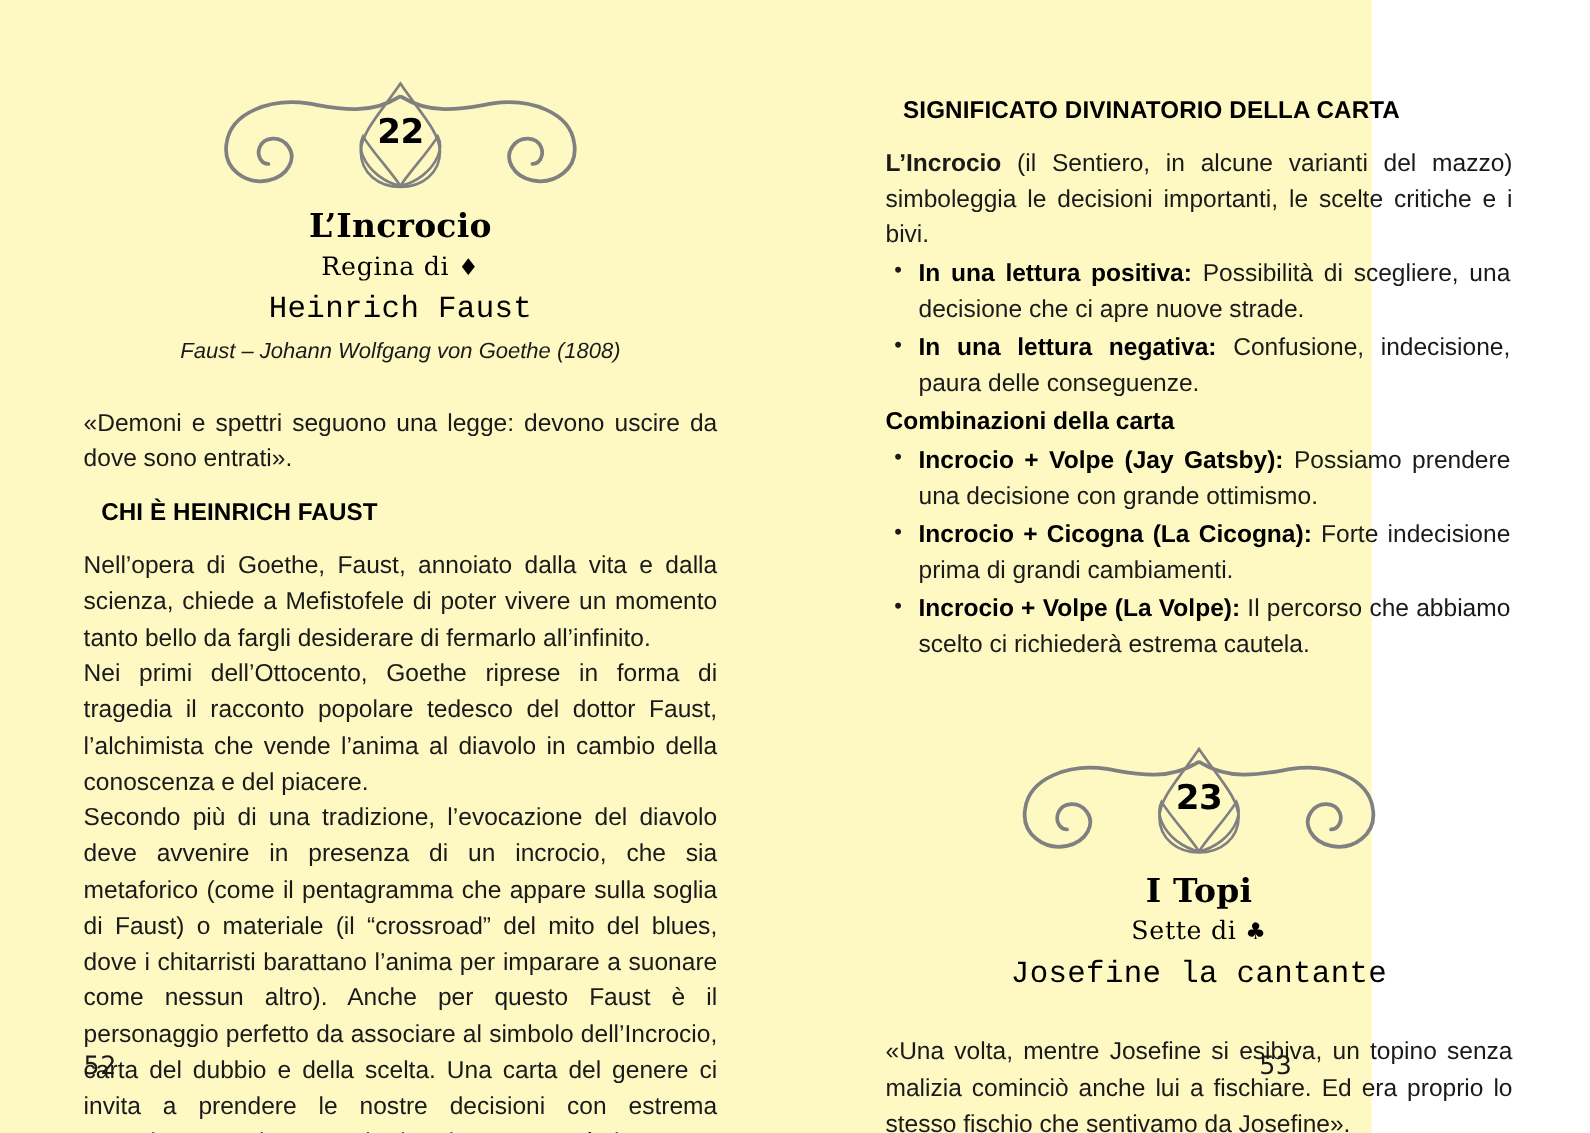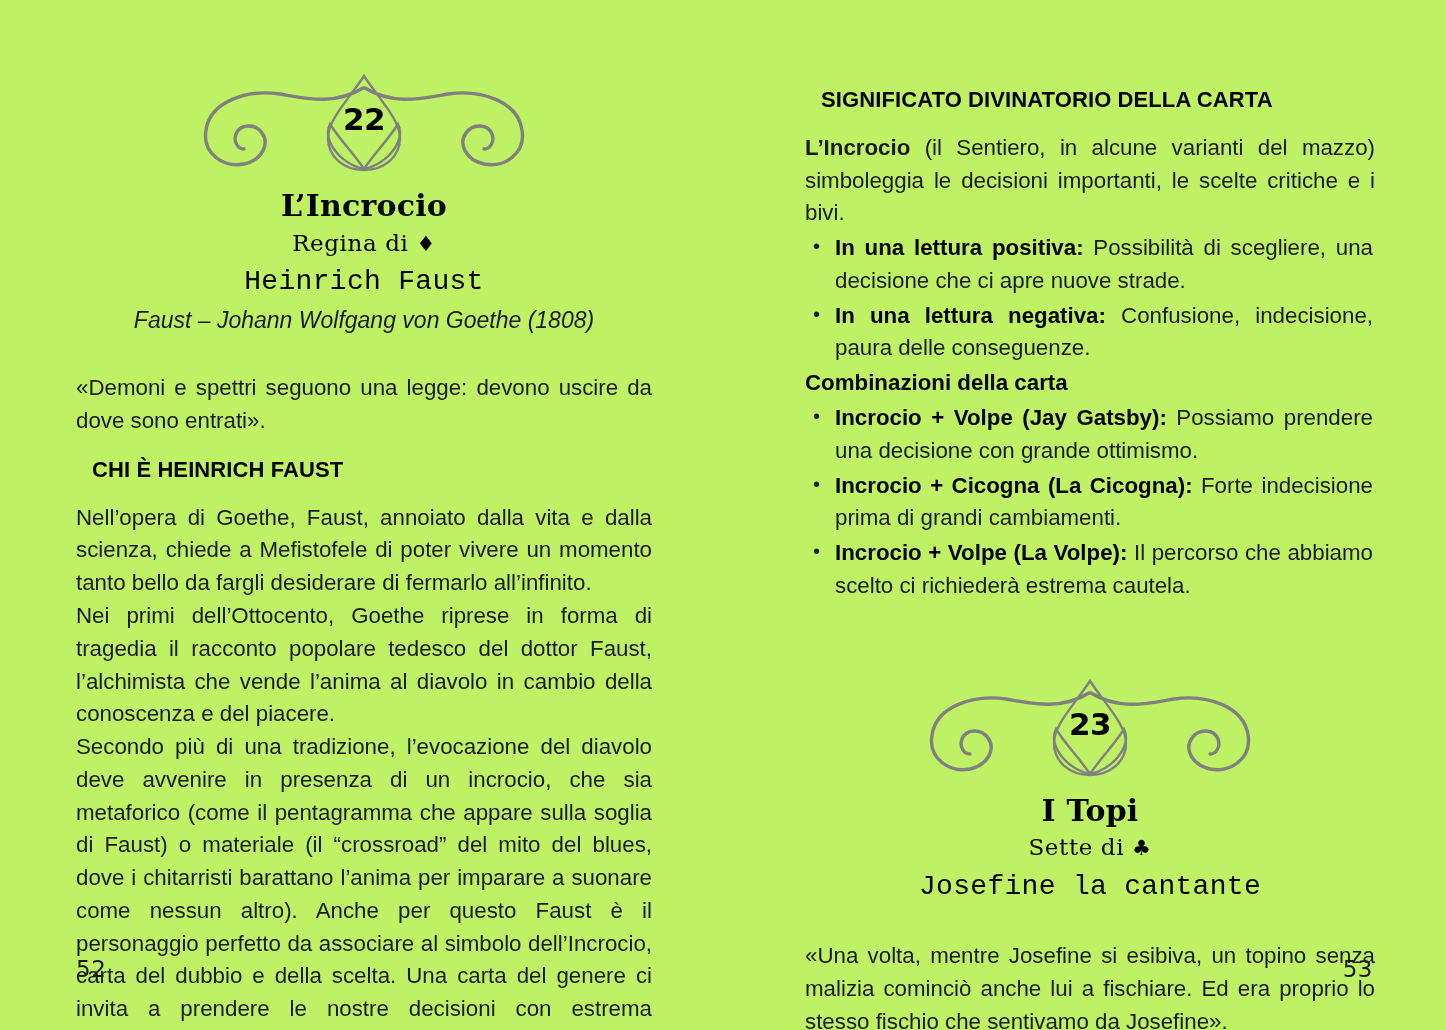--- a/index.html
+++ b/index.html
@@ -10,23 +10,23 @@
   body {
     width: 1445px;
     height: 1030px;
     font-family: "Liberation Sans", sans-serif;
     color: #1a1a1a;
     overflow: hidden;
   }
 
   .spread {
     position: relative;
-    width: 1445px;
+    width: 1247px;
     height: 1030px;
-    background: #bef264;
+    background: #fef9c3;
   }
 
   
   .page {
     position: absolute;
     top: 0;
     height: 1030px;
   }
   .page-left  { left: 76px;  width: 576px; }
   .page-right { left: 805px; width: 570px; }
@@ -75,21 +75,21 @@
     font-size: 28px;
     text-align: center;
     color: #000;
     margin: 11px 0 0 0;
     line-height: 1.1;
     letter-spacing: 0.3px;
   }
   .card-source {
     font-family: "Liberation Sans", sans-serif;
     font-style: italic;
-    font-size: 23px;
+    font-size: 20px;
     text-align: center;
     color: #1a1a1a;
     margin: 9px 0 0 0;
     line-height: 1.2;
   }
 
   
   .para {
     font-size: 22.3px;
     line-height: 1.47;

